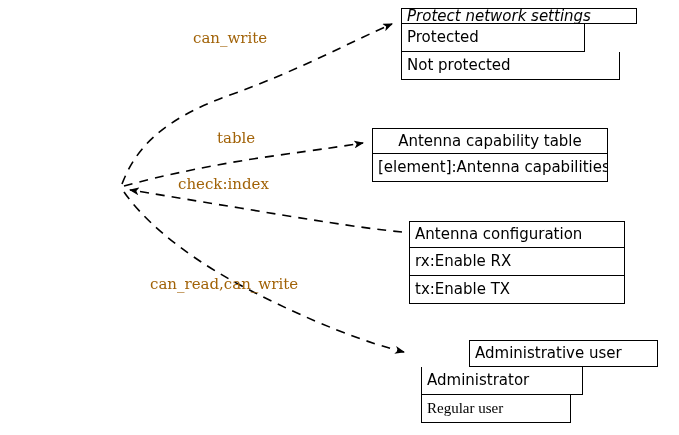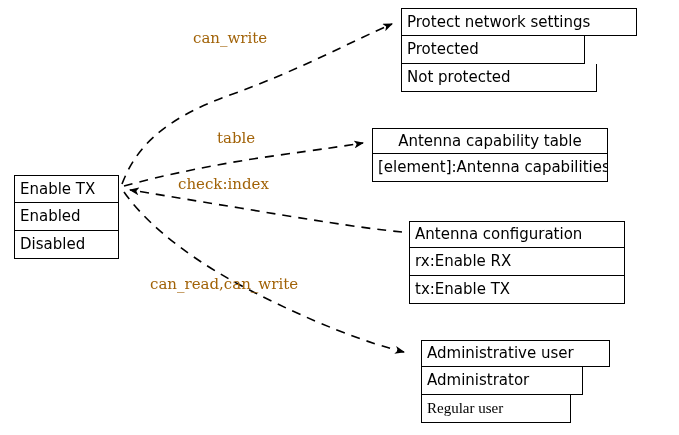--- a/index.html
+++ b/index.html
@@ -74,45 +74,40 @@
 
     <path d="M122,184 C135,150 160,120 230,95 C300,70 350,42 392,24" fill="none" stroke="#000000" stroke-width="1.6" stroke-dasharray="9,7" marker-end="url(#arrow-r)"></path>
 
     <path d="M124,186 C160,176 220,163 280,155 C315,150 345,146 363,143" fill="none" stroke="#000000" stroke-width="1.6" stroke-dasharray="9,7" marker-end="url(#arrow-r)"></path>
 
     <path d="M402,232 C360,228 300,218 240,208 C190,200 150,193 130,190" fill="none" stroke="#000000" stroke-width="1.6" stroke-dasharray="9,7" marker-end="url(#arrow-l)"></path>
 
     <path d="M124,192 C140,215 175,250 240,285 C310,322 370,344 404,352" fill="none" stroke="#000000" stroke-width="1.6" stroke-dasharray="9,7" marker-end="url(#arrow-r)"></path>
   </svg>
 
-  <div class="node" style="left:14px; top:175px; width:105px;">
-    <div class="nrow pad-left" style="height:28px;">Enable TX</div>
-    <div class="nrow pad-left" style="height:28px;">Enabled</div>
-    <div class="nrow pad-left" style="height:28px;">Disabled</div>
-  </div>
 
   <div class="node" style="left:401px; top:8px;">
-    <div class="nrow pad-left" style="width:236px; height:28px;">Protect network settings</div>
+    <div class="nrow pad-left" style="width:236px; height:16px;font-style:italic;">Protect network settings</div>
     <div class="nrow pad-left" style="width:184px; height:28px;">Protected</div>
-    <div class="nrow pad-left" style="width:196px; height:28px;">Not protected</div>
+    <div class="nrow pad-left" style="width:219px; height:28px;">Not protected</div>
   </div>
 
   <div class="node" style="left:372px; top:128px; width:236px;">
     <div class="nrow center" style="height:26px;">Antenna capability table</div>
     <div class="nrow pad-left" style="height:28px;">[element]:Antenna capabilities</div>
   </div>
 
   <div class="node" style="left:409px; top:221px; width:216px;">
     <div class="nrow pad-left" style="height:27px;">Antenna configuration</div>
     <div class="nrow pad-left" style="height:28px;">rx:Enable RX</div>
     <div class="nrow pad-left" style="height:28px;">tx:Enable TX</div>
   </div>
 
   <div class="node" style="left:421px; top:340px;">
-    <div class="nrow pad-left" style="width:189px; height:27px;">Administrative user</div>
+    <div class="nrow pad-left" style="width:189px; height:27px;margin-left:48px;">Administrative user</div>
     <div class="nrow pad-left" style="width:162px; height:28px;">Administrator</div>
     <div class="nrow pad-left" style="width:150px; height:28px;font-family:Liberation Serif, serif;">Regular user</div>
   </div>
 
   <div class="edge-label" style="left:193px; top:31px;">can_write</div>
 
   <div class="edge-label" style="left:217px; top:131px;">table</div>
 
   <div class="edge-label" style="left:178px; top:177px;">check:index</div>
 

